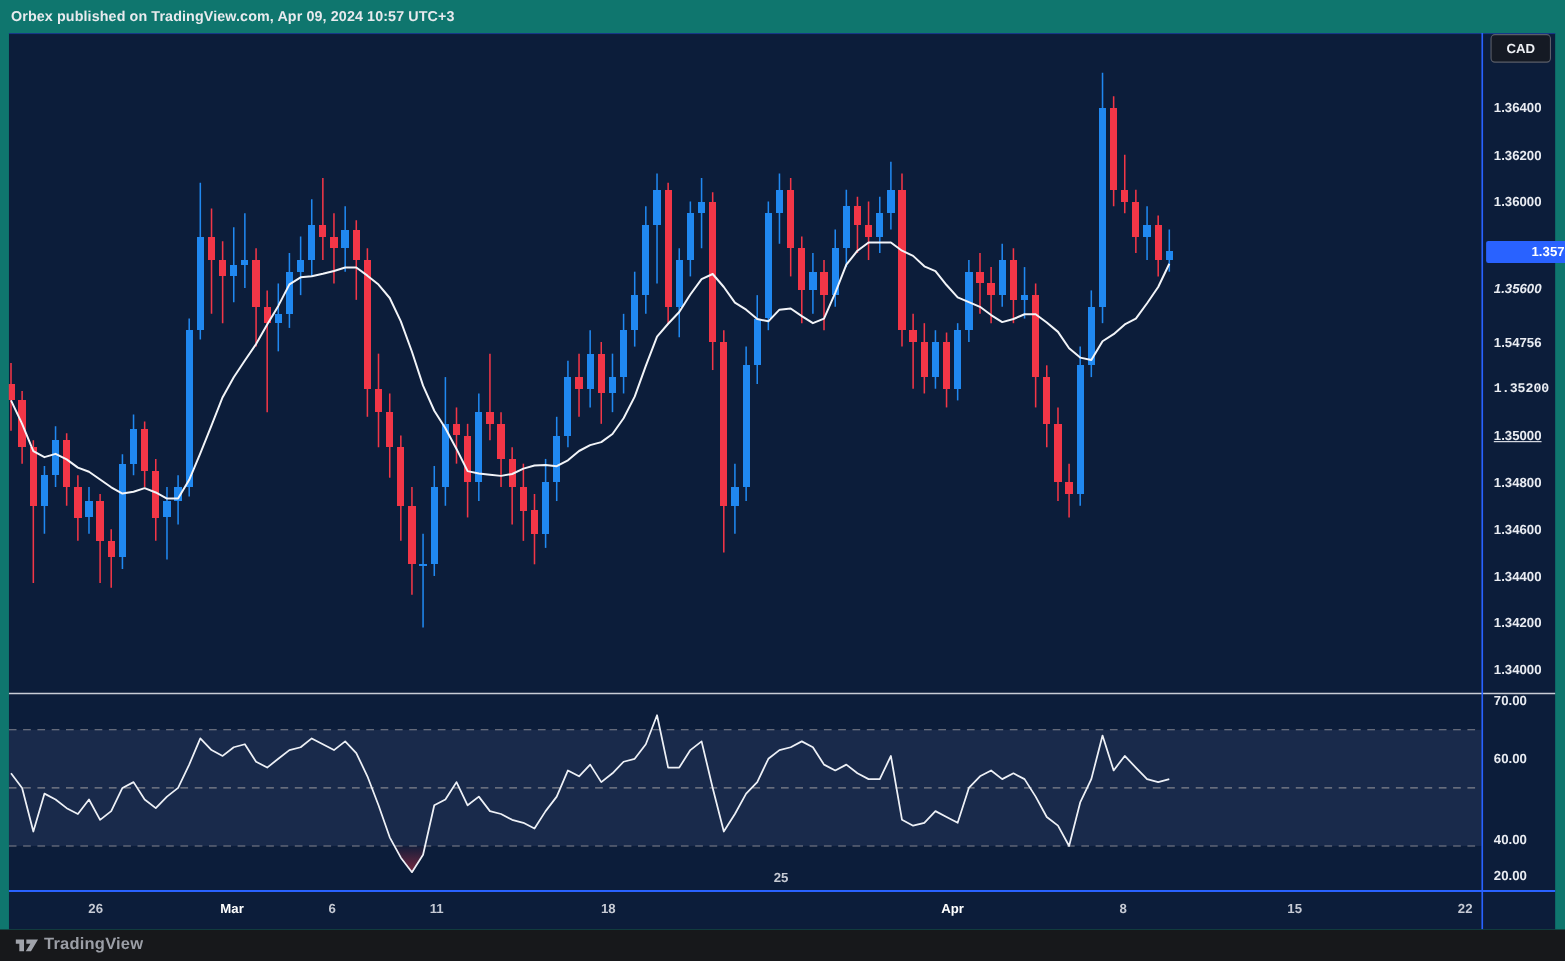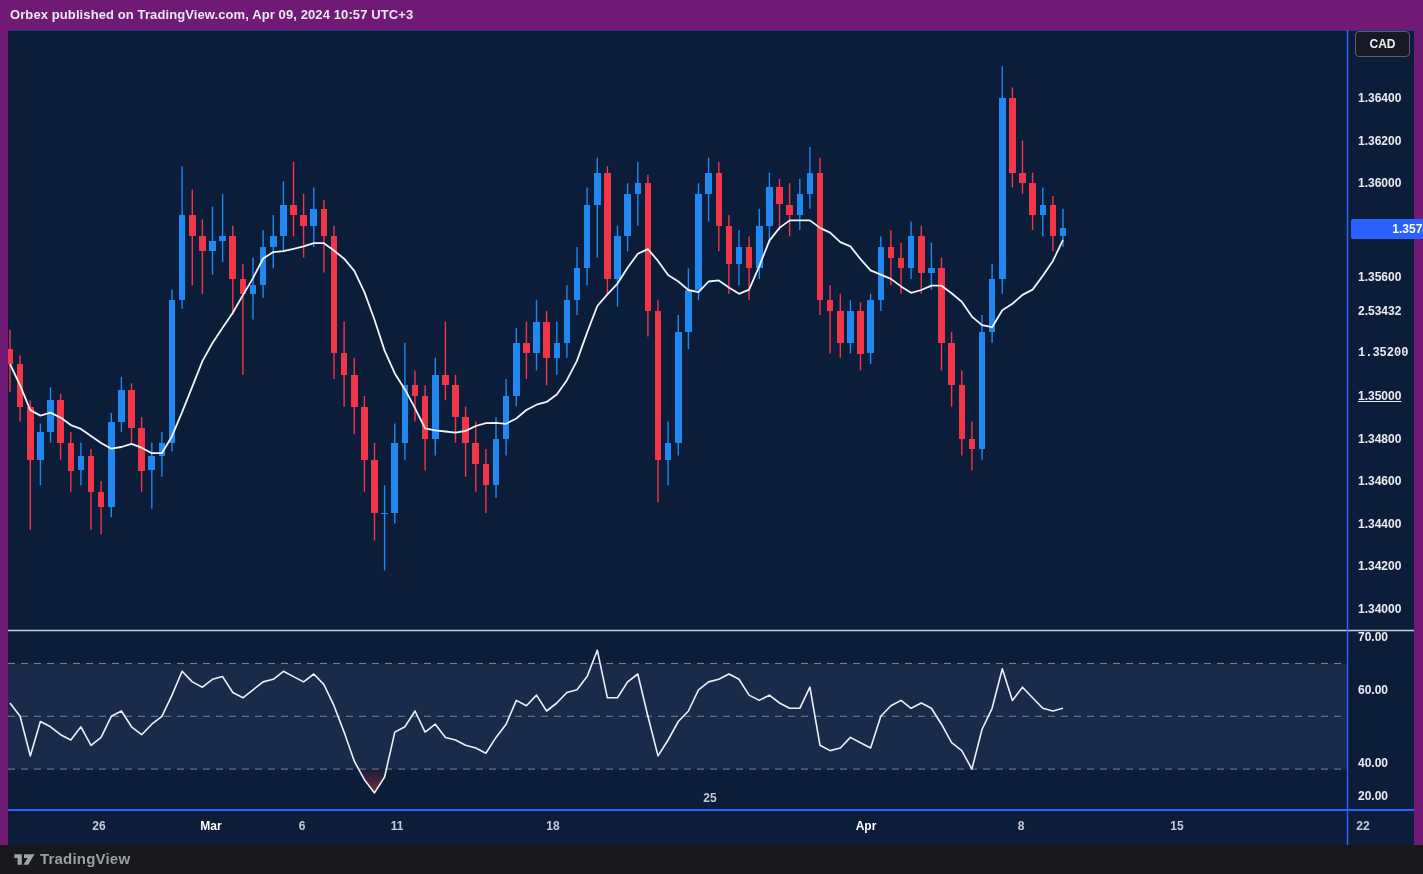--- a/index.html
+++ b/index.html
@@ -1,16 +1,16 @@
 <!DOCTYPE html>
 <html><head>
 <meta charset="utf-8">
 <style>
   html,body{margin:0;padding:0;background:#17181b;}
-  .page{position:relative;width:1423px;height:874px;background:#701a75;overflow:hidden;
+  .page{position:relative;width:1423px;height:874px;background:#0f766e;overflow:hidden;
         font-family:"Liberation Sans",sans-serif;}
   .header{position:absolute;left:0;top:0;width:100%;height:30px;}
   .header-text{position:absolute;left:10px;top:7px;color:#e8eaee;font-size:13px;font-weight:700;letter-spacing:.1px;}
   .chart-svg{position:absolute;left:8px;top:30px;}
   .cad-badge{position:absolute;left:1355px;top:31px;width:55px;height:26px;background:#151a24;
              border:1px solid #5a5e68;border-radius:4px;display:flex;align-items:center;justify-content:center;
              color:#eef0f4;font-size:12px;font-weight:700;box-sizing:border-box;}
   .tick{position:absolute;color:#e9ecf2;font-size:12px;font-weight:700;line-height:16px;white-space:nowrap;}
   .time-tick{transform:translateX(-50%);color:#c6cad4;}
   .time-tick.month{color:#ffffff;}
@@ -267,46 +267,46 @@
     <span>CAD</span>
   </div>
 
   <div id="price-axis">
     <div class="price-badge" id="price-badge" style="top: 218.511px; padding-left: 34px;">
       <span>1.35787</span>
     </div>
   <div class="tick" style="left: 1358px; top: 90.0851px;">1.36400</div>
       <div class="tick" style="left: 1358px; top: 132.638px;">1.36200</div>
       <div class="tick" style="left: 1358px; top: 175.191px;">1.36000</div>
-      <div class="tick" style="left: 1358px; top: 269px;">1.35600</div>
-      <div class="tick" style="left: 1358px; top: 302.851px;">2.53432</div>
+      <div class="tick" style="left: 1358px; top: 254px; font-style: italic;">1.35600</div>
+      <div class="tick" style="left: 1358px; top: 302.851px;">1.54756</div>
       <div class="tick" style="left: 1358px; top: 345.404px; font-family: Liberation Mono, monospace;">1.35200</div>
       <div class="tick" style="left: 1358px; top: 387.957px; text-decoration: underline;">1.35000</div>
       <div class="tick" style="left: 1358px; top: 430.511px;">1.34800</div>
       <div class="tick" style="left: 1358px; top: 473.064px;">1.34600</div>
       <div class="tick" style="left: 1358px; top: 515.617px;">1.34400</div>
       <div class="tick" style="left: 1358px; top: 558.17px;">1.34200</div>
       <div class="tick" style="left: 1358px; top: 600.723px;">1.34000</div>
       <div class="tick" style="left: 1358px; top: 629px;">70.00</div>
       <div class="tick" style="left: 1358px; top: 681.833px;">60.00</div>
       <div class="tick" style="left: 1358px; top: 734.667px; margin-top: 20px;">40.00</div>
       <div class="tick" style="left: 1358px; top: 787.5px;">20.00</div>
     </div>
 
   <div id="time-axis">
-      <div class="tick time-tick" style="left: 87px; top: 818px; margin-left: 12px;">26</div>
+      <div class="tick time-tick" style="left: 87px; top: 818px;">26</div>
       <div class="tick time-tick month" style="left: 211px; top: 818px;">Mar</div>
       <div class="tick time-tick" style="left: 302px; top: 818px;">6</div>
       <div class="tick time-tick" style="left: 397px; top: 818px;">11</div>
       <div class="tick time-tick" style="left: 553px; top: 818px;">18</div>
       <div class="tick time-tick" style="left: 710px; top: 790px;">25</div>
       <div class="tick time-tick month" style="left: 866px; top: 818px;">Apr</div>
       <div class="tick time-tick" style="left: 1021px; top: 818px;">8</div>
       <div class="tick time-tick" style="left: 1177px; top: 818px;">15</div>
-      <div class="tick time-tick" style="left: 1363px; top: 818px; text-align: center;">22</div>
+      <div class="tick time-tick" style="left: 1332px; top: 818px; text-align: center;">22</div>
     </div>
 
   <div class="footer">
     <svg class="logo" width="24" height="17" viewBox="0 0 44 32">
       <path d="M2 6 H16 V26 H8 V13 H2 Z" fill="#a0a3ab"></path>
       <path d="M20 6 H40 L28 26 H19 L27 13 H20 Z" fill="#a0a3ab"></path>
     </svg>
     <span class="brand">TradingView</span>
   </div>
 </div>

